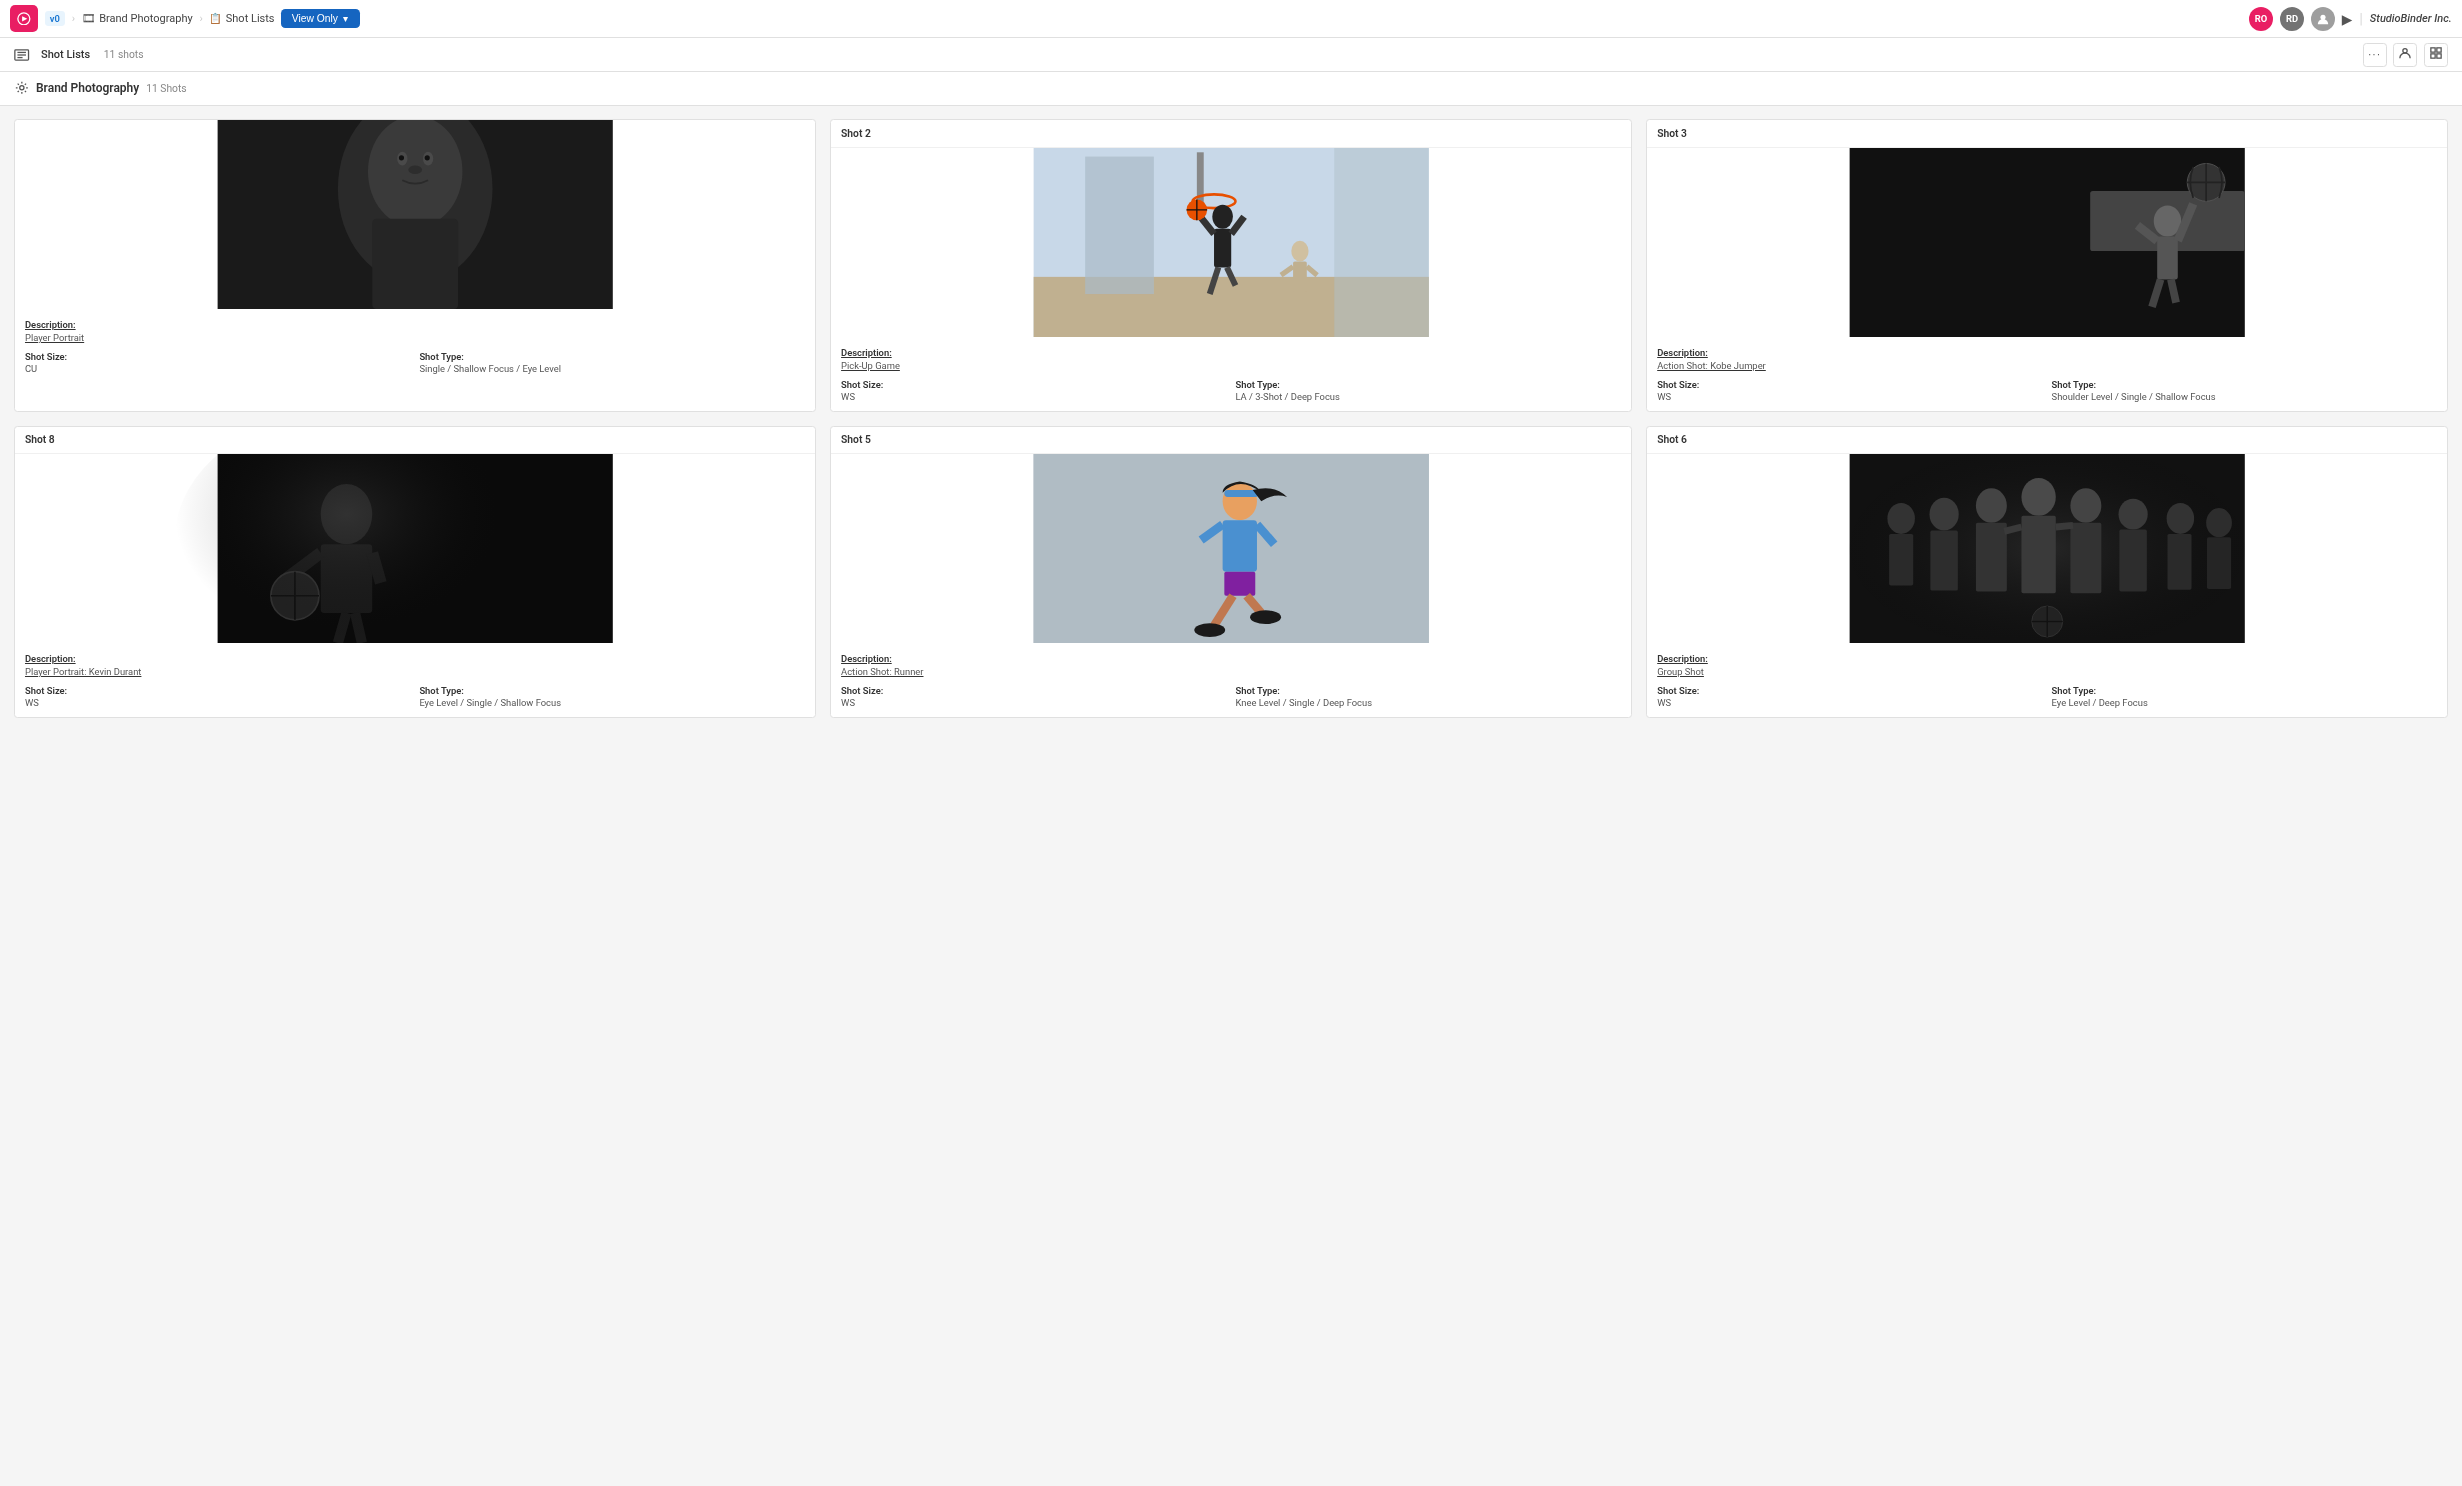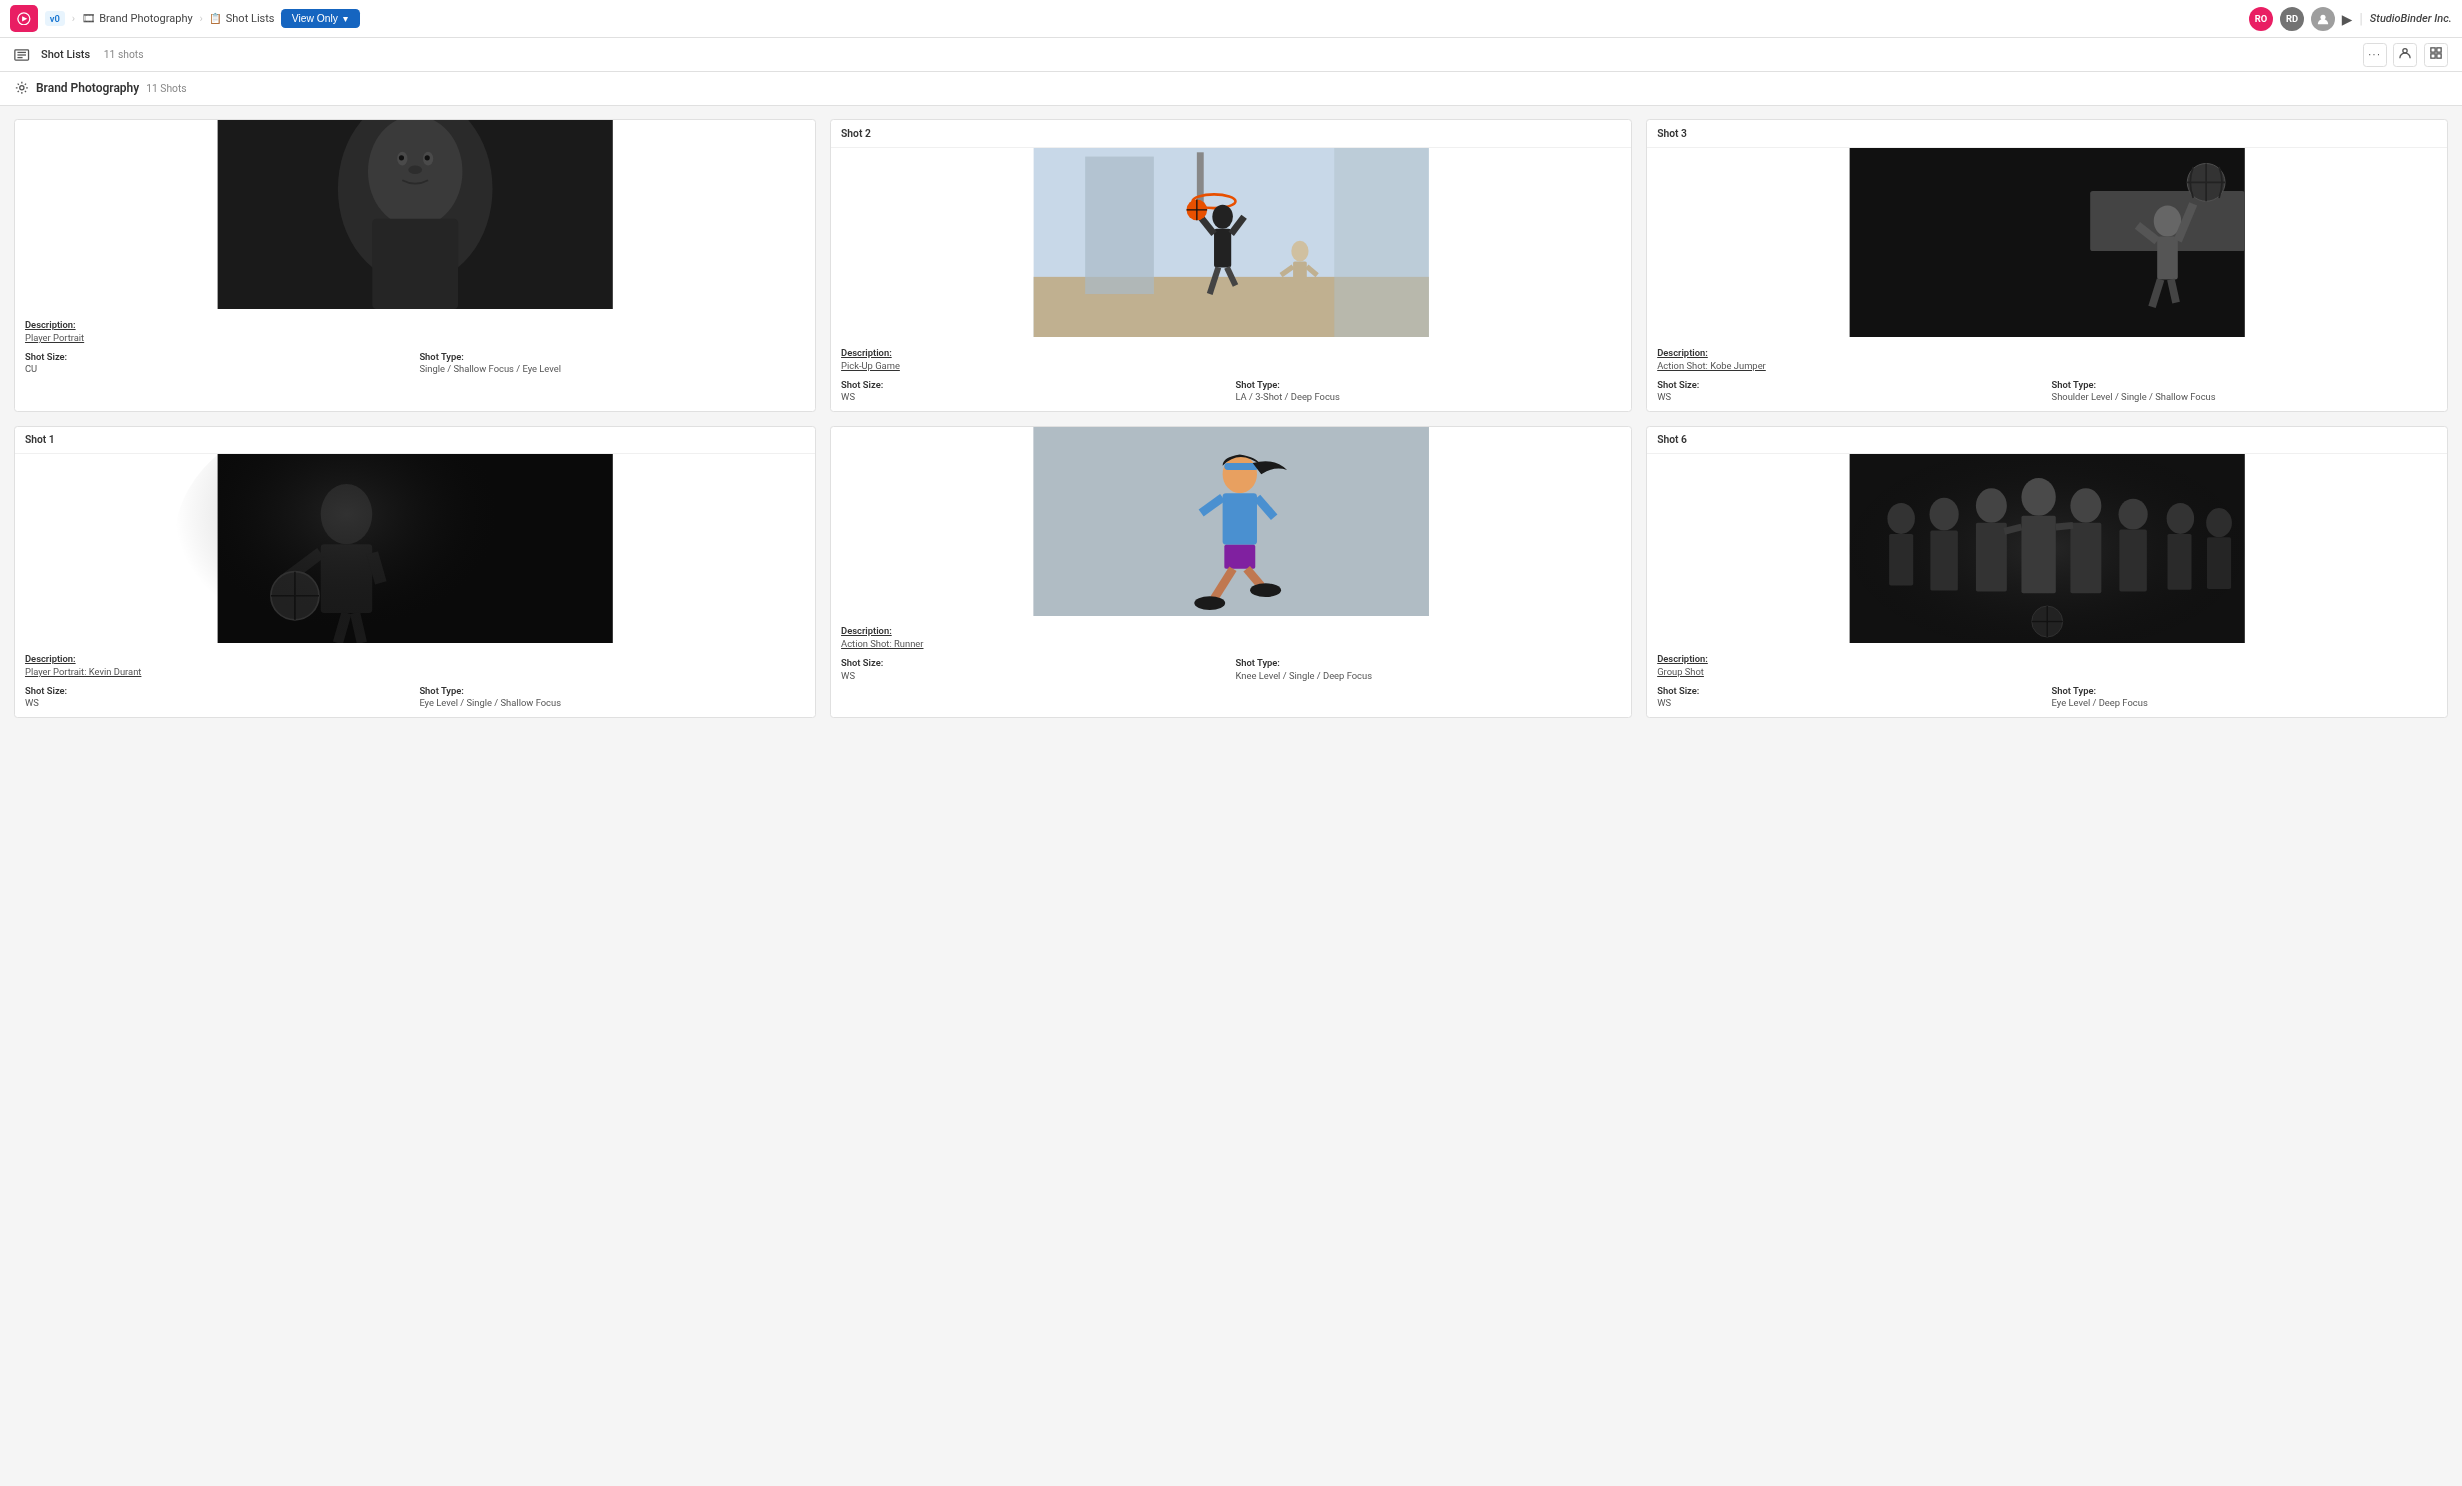--- a/index.html
+++ b/index.html
@@ -347,21 +347,21 @@
           <span class="info-value">WS</span>
         </div>
         <div class="info-col">
           <span class="info-label">Shot Type:</span>
           <span class="info-value">Shoulder Level / Single / Shallow Focus</span>
         </div>
       </div>
     </div>
   </div>
     <div class="shot-card">
-    <div class="shot-header">Shot  1</div>
+    <div class="shot-header">Shot  8</div>
     <div class="shot-img-container">
       <svg viewBox="0 0 460 220" width="100%" height="100%" xmlns="http://www.w3.org/2000/svg">
     <rect width="460" height="220" fill="#0a0a0a"></rect>
 
     <ellipse cx="150" cy="70" rx="30" ry="35" fill="#222"></ellipse>
     <rect x="120" y="105" width="60" height="80" fill="#1a1a1a" rx="4"></rect>
 
     <line x1="120" y1="115" x2="80" y2="145" stroke="#1a1a1a" stroke-width="14"></line>
     <line x1="180" y1="115" x2="190" y2="150" stroke="#1a1a1a" stroke-width="14"></line>
     <circle cx="90" cy="165" r="28" fill="#222" stroke="#333" stroke-width="2"></circle>
@@ -389,20 +389,21 @@
           <span class="info-value">WS</span>
         </div>
         <div class="info-col">
           <span class="info-label">Shot Type:</span>
           <span class="info-value">Eye Level / Single / Shallow Focus</span>
         </div>
       </div>
     </div>
   </div>
     <div class="shot-card">
+    <div class="shot-header">Shot  5</div>
     <div class="shot-img-container">
       <svg viewBox="0 0 460 220" width="100%" height="100%" xmlns="http://www.w3.org/2000/svg">
     <rect width="460" height="220" fill="#aab8c0"></rect>
 
     <rect x="0" y="0" width="460" height="220" fill="#b0bcc4"></rect>
 
     <ellipse cx="240" cy="55" rx="20" ry="22" fill="#e8a060"></ellipse>
 
     <path d="M220 45 Q240 25 265 45 Q260 35 240 32 Q220 35 220 45" fill="#1a1a1a"></path>
 

